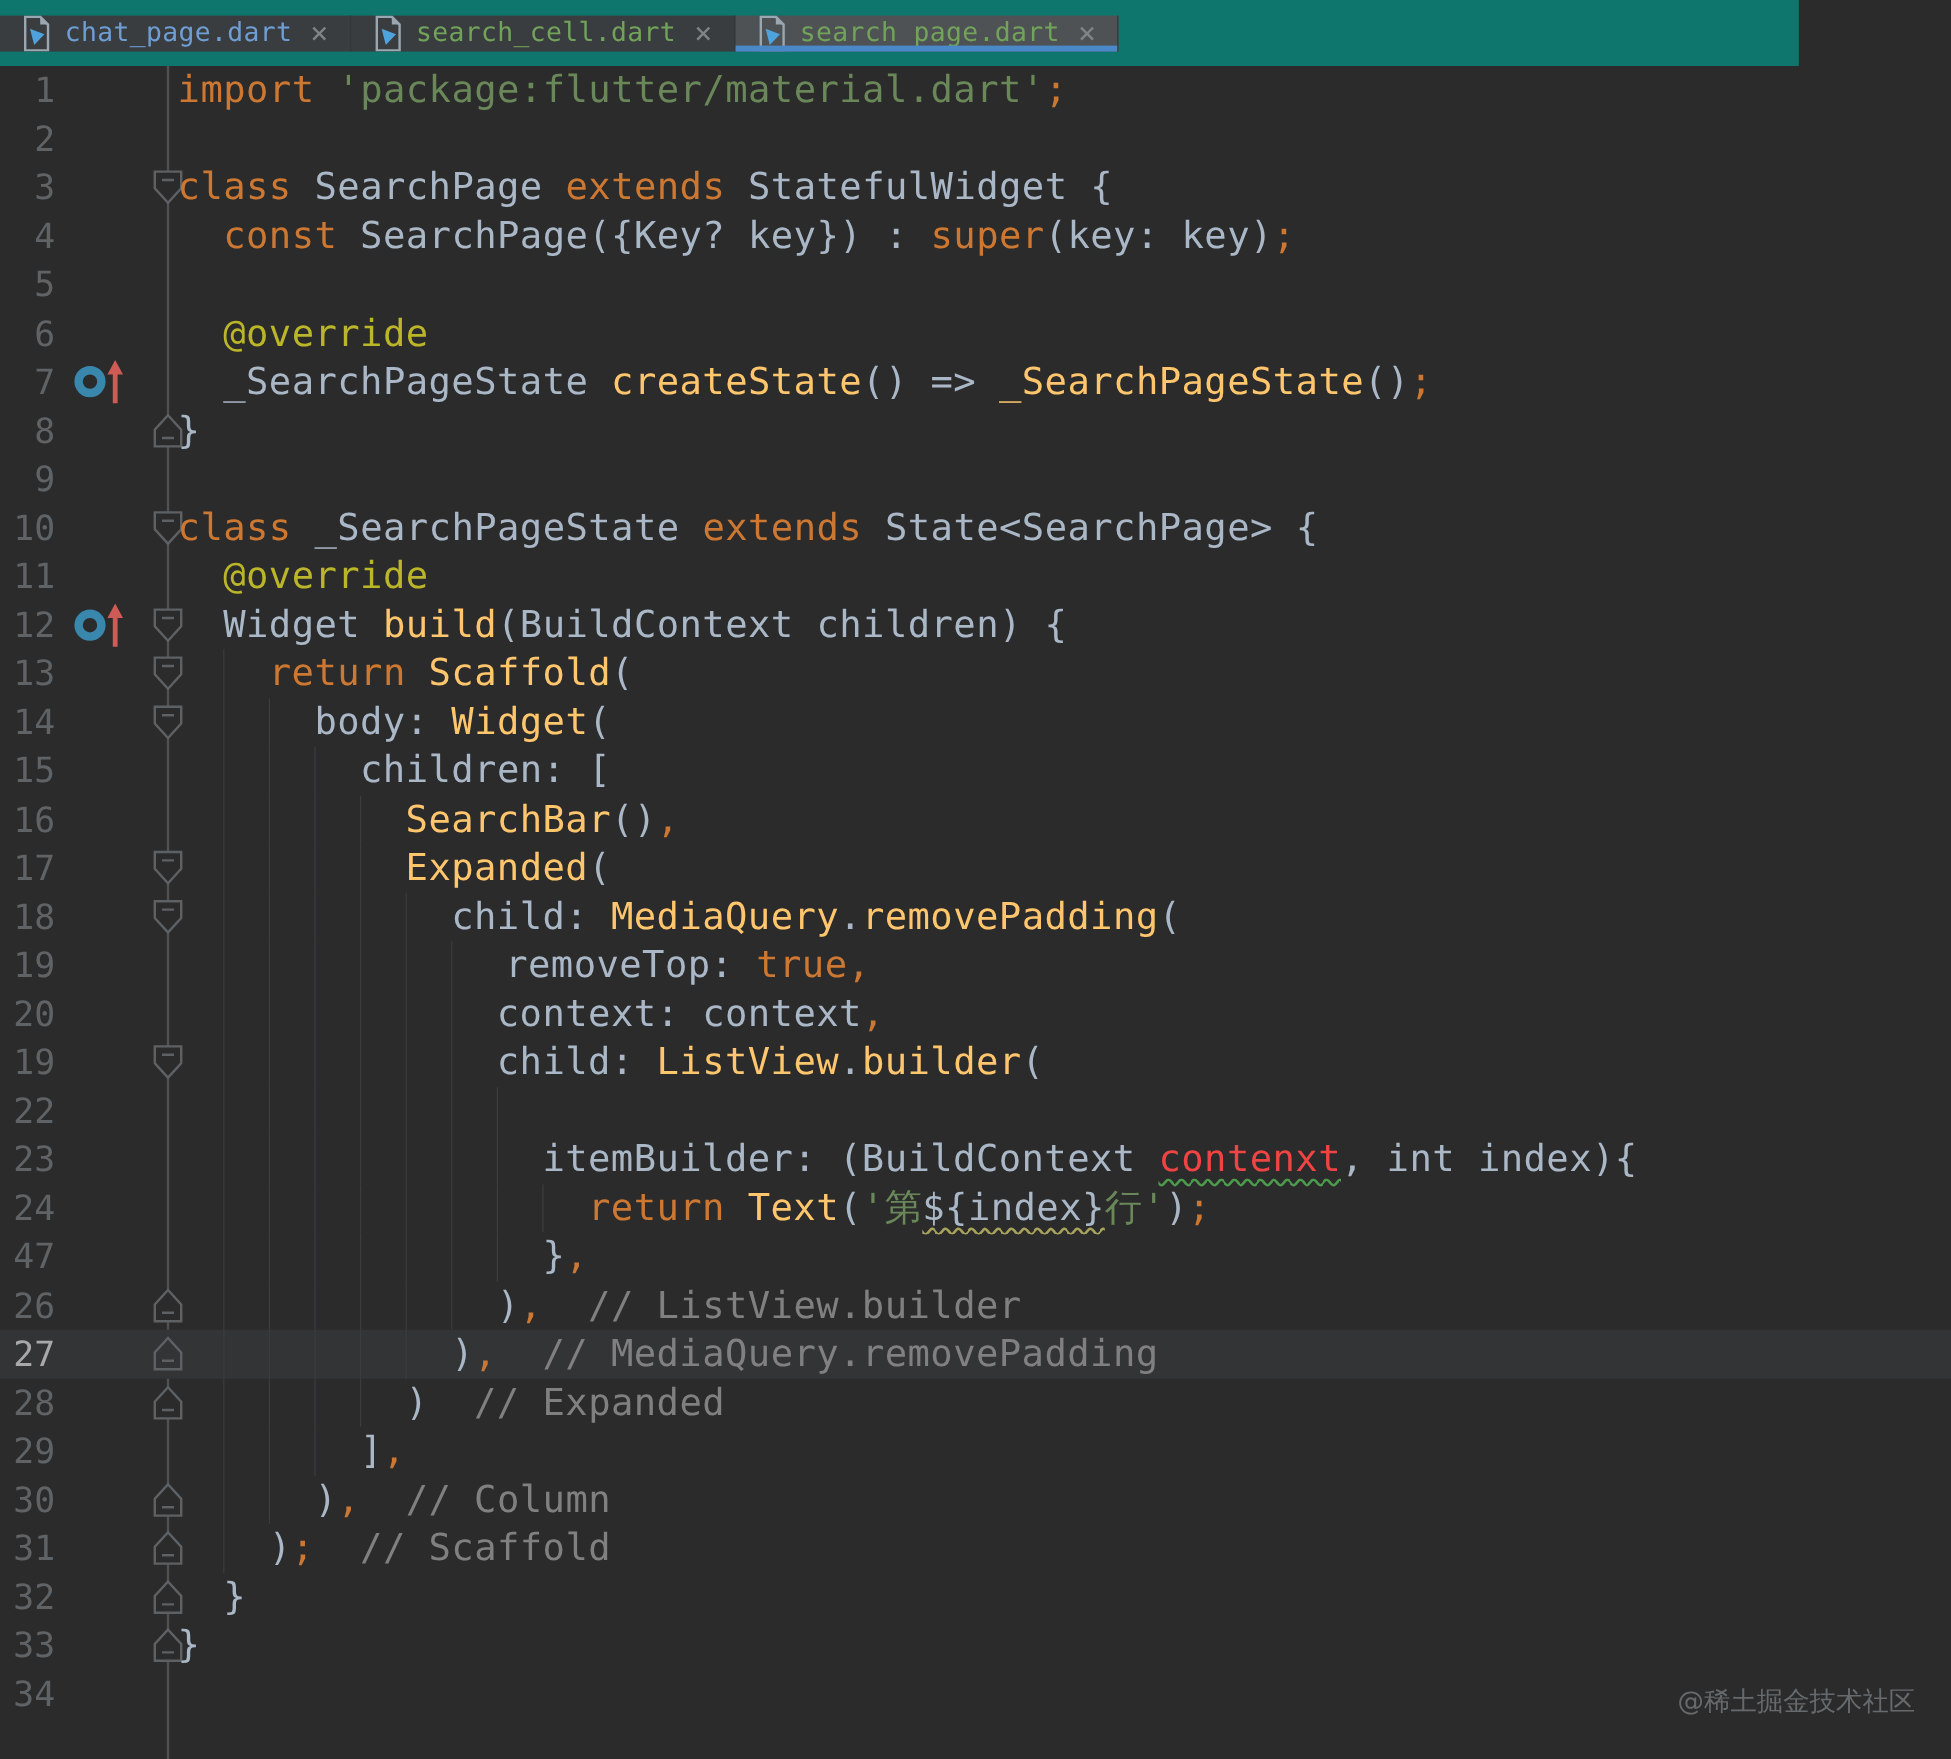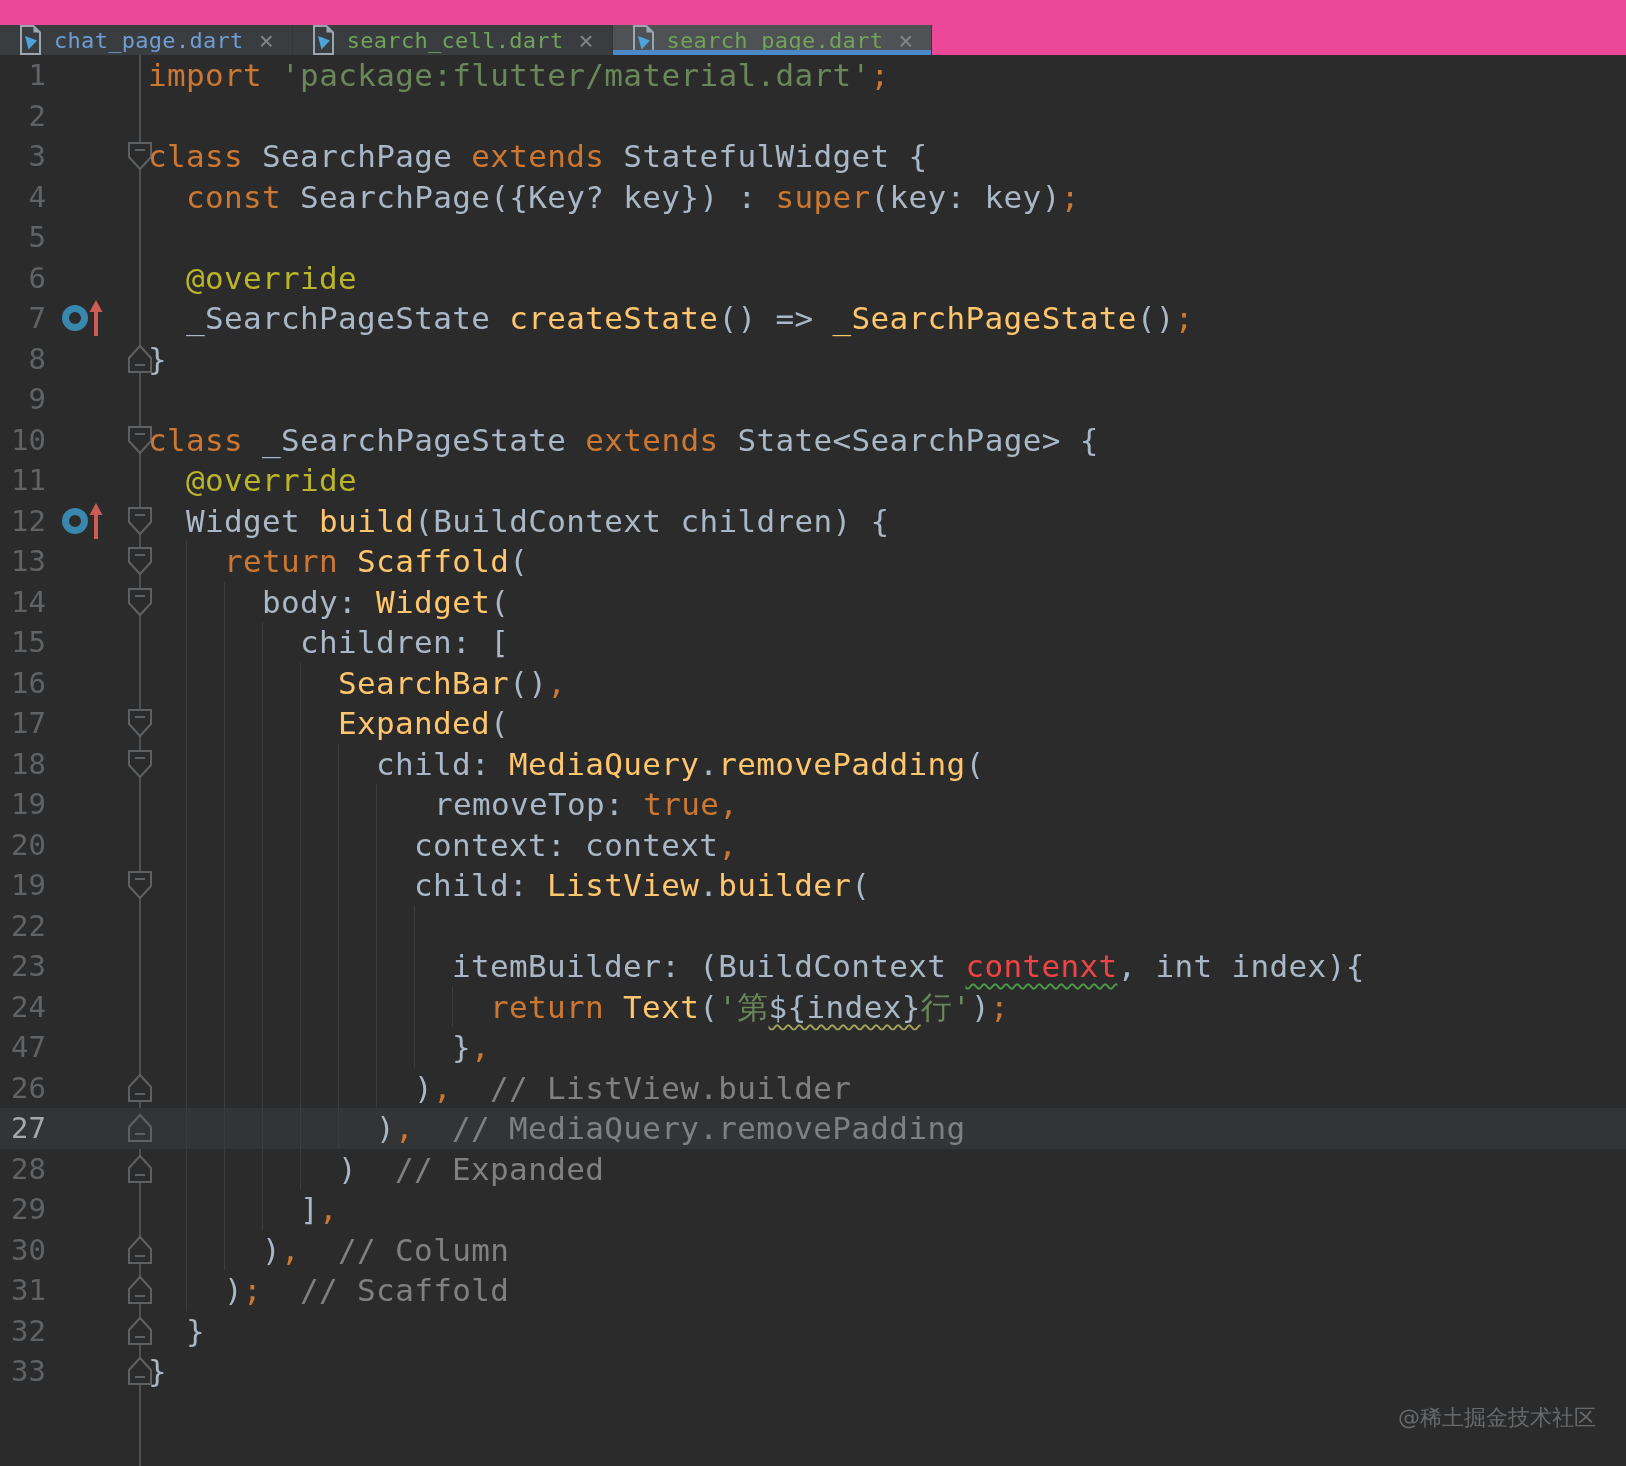--- a/index.html
+++ b/index.html
@@ -1,20 +1,20 @@
 <!DOCTYPE html>
 <html><head>
 <meta charset="utf-8">
 <style>
   html,body{margin:0;padding:0;background:#2B2B2B;}
   #stage{position:relative;width:1626px;height:1466px;background:#2B2B2B;overflow:hidden;
          font-family:"DejaVu Sans Mono",monospace;}
   
-  #tabbar{position:absolute;left:0;top:0;width:1626px;height:55px;background:#ec4899;
-          display:flex;align-items:flex-end;}
+  #tabbar{position:absolute;left:0;top:0;width:1499px;height:55px;background:#0f766e;
+          display:flex;align-items:center;}
   .tab{display:flex;align-items:center;padding:0 17px;gap:11px;position:relative;
        background:#3A3D3F;border-right:1px solid #333638;cursor:default;}
   .tab.active{background:#4E5254;}
   .tab.active::after{content:"";position:absolute;left:0;right:0;bottom:0;height:5px;background:#4A88C7;}
   .tab-label{font-size:22px;letter-spacing:.3px;}
   .tab-close{color:#7F8487;font-size:25px;line-height:1;padding:0 1px;margin-left:3px;}
   
   #editor{position:absolute;left:0;top:55px;width:1626px;height:1411px;background:#2B2B2B;}
   #foldline{position:absolute;left:139px;top:0;width:2px;height:1411px;background:#505050;}
   .row{position:absolute;left:0;width:1626px;height:40.5px;}
@@ -203,21 +203,21 @@
         <div class="code" style="left:376px"><span class="pl">child: </span><span class="fn">MediaQuery</span><span class="pl">.</span><span class="fn">removePadding</span><span class="pl">(</span></div>
       </div>
       <div class="row" style="top: 729px;">
         <div class="ln">19</div>
         <div class="guide" style="left:186px"></div>
         <div class="guide" style="left:224px"></div>
         <div class="guide" style="left:262px"></div>
         <div class="guide" style="left:300px"></div>
         <div class="guide" style="left:338px"></div>
         <div class="guide" style="left:376px"></div>
-        <div class="code" style="left:434px"><span class="pl">removeTop: </span><span class="kw">true</span><span class="kw">,</span></div>
+        <div class="code" style="left:421px"><span class="pl">removeTop: </span><span class="kw">true</span><span class="kw">,</span></div>
       </div>
       <div class="row" style="top: 769.5px;">
         <div class="ln">20</div>
         <div class="guide" style="left:186px"></div>
         <div class="guide" style="left:224px"></div>
         <div class="guide" style="left:262px"></div>
         <div class="guide" style="left:300px"></div>
         <div class="guide" style="left:338px"></div>
         <div class="guide" style="left:376px"></div>
         <div class="code" style="left:414px"><span class="pl">context: context</span><span class="kw">,</span></div>
@@ -353,16 +353,19 @@
         </svg>
         <div class="code" style="left:186px"><span class="pl">}</span></div>
       </div>
       <div class="row" style="top: 1296px;">
         <div class="ln">33</div>
         <svg class="foldico" width="26" height="30" viewBox="0 0 26 30">
           <polygon points="13,2 24,14 24,28 2,28 2,14" fill="#2B2B2B" stroke="#5E6164" stroke-width="2"></polygon>
           <line x1="8" y1="21" x2="18" y2="21" stroke="#5E6164" stroke-width="2"></line>
         </svg>
         <div class="code" style="left:148px"><span class="pl">}</span></div>
+      </div>
+      <div class="row" style="top: 1336.5px;">
+        <div class="ln">34</div>
       </div>
     </div>
   <div id="watermark">@稀土掘金技术社区</div>
 </div>
 
 </body></html>

